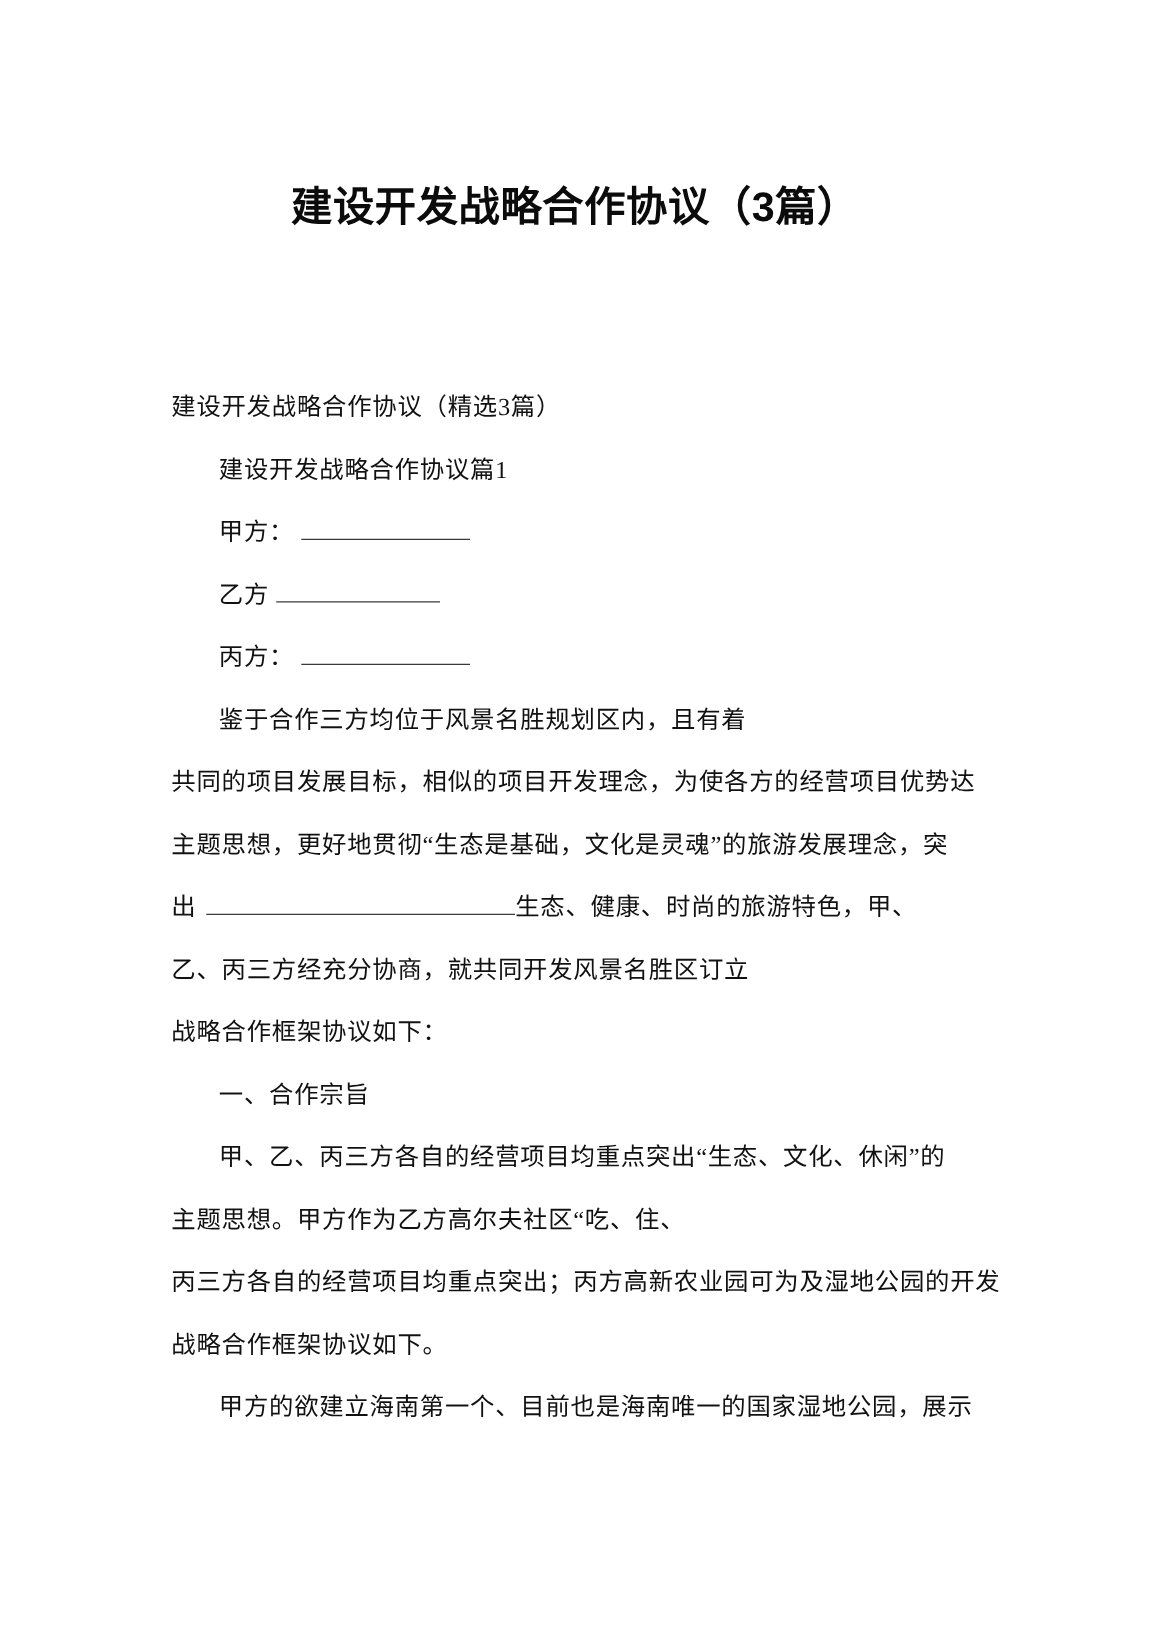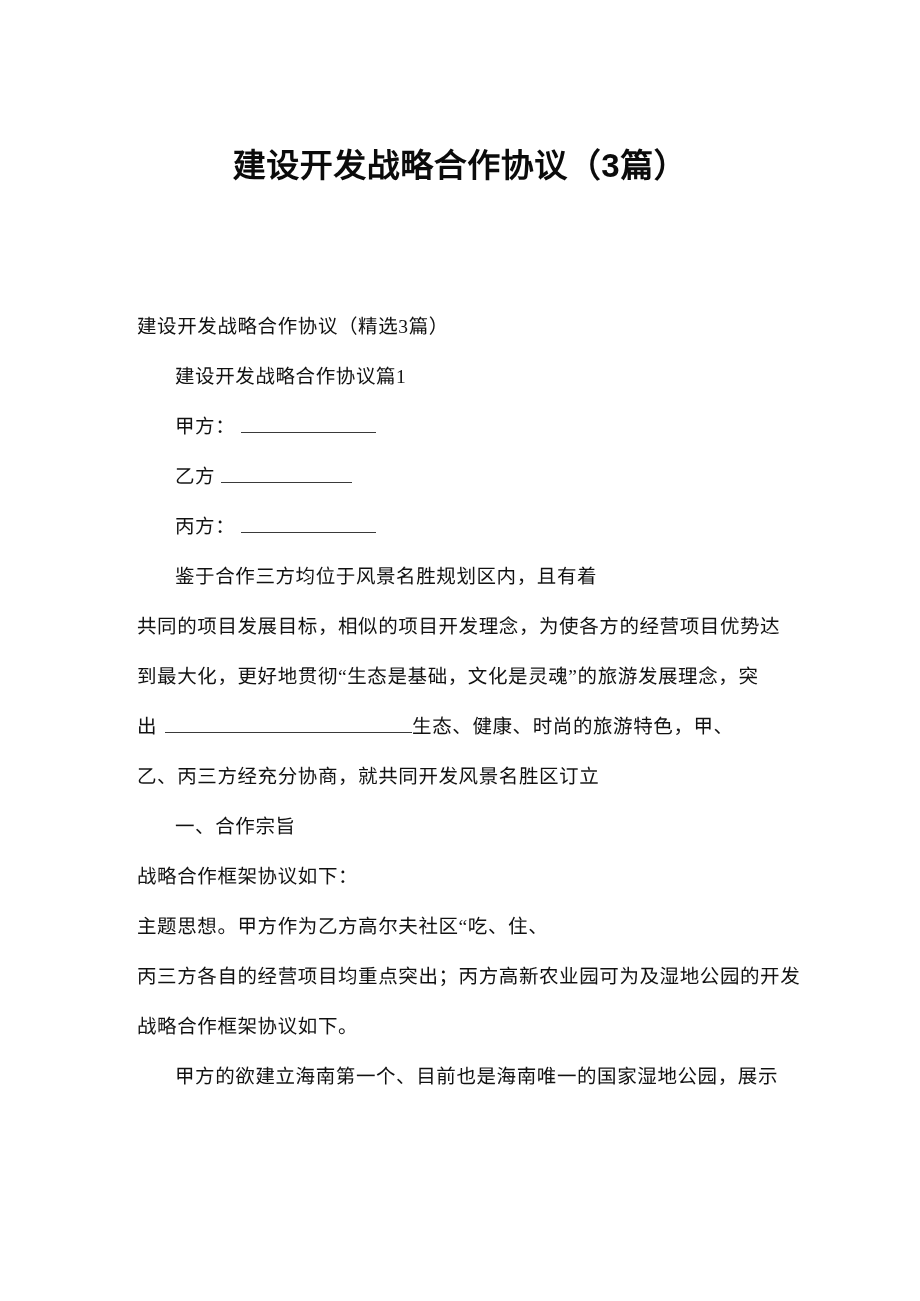--- a/index.html
+++ b/index.html
@@ -96,32 +96,33 @@
     </div>
 
     <div class="line indent">
       <span>丙方：</span><span class="blank short"></span>
     </div>
 
     <div class="line indent">鉴于合作三方均位于风景名胜规划区内，且有着</div>
 
     <div class="line">共同的项目发展目标，相似的项目开发理念，为使各方的经营项目优势达</div>
 
-    <div class="line">到最大化，更好地贯彻“生态是基础，文化是灵魂”的旅游发展理念，突</div>
+    <div class="line">主题思想，更好地贯彻“生态是基础，文化是灵魂”的旅游发展理念，突</div>
 
     <div class="line">
       <span>出</span><span class="blank long"></span><span>生态、健康、时尚的旅游特色，甲、</span>
     </div>
 
     <div class="line">乙、丙三方经充分协商，就共同开发风景名胜区订立</div>
 
+    <div class="line">战略合作框架协议如下：</div>
+
     <div class="line indent">一、合作宗旨</div>
 
-    <div class="line">战略合作框架协议如下：</div>
-
+    <div class="line indent">甲、乙、丙三方各自的经营项目均重点突出“生态、文化、休闲”的</div>
 
     <div class="line">主题思想。甲方作为乙方高尔夫社区“吃、住、</div>
 
 
     <div class="line">丙三方各自的经营项目均重点突出；丙方高新农业园可为及湿地公园的开发</div>
 
     <div class="line">战略合作框架协议如下。</div>
 
     <div class="line indent">甲方的欲建立海南第一个、目前也是海南唯一的国家湿地公园，展示</div>
 

